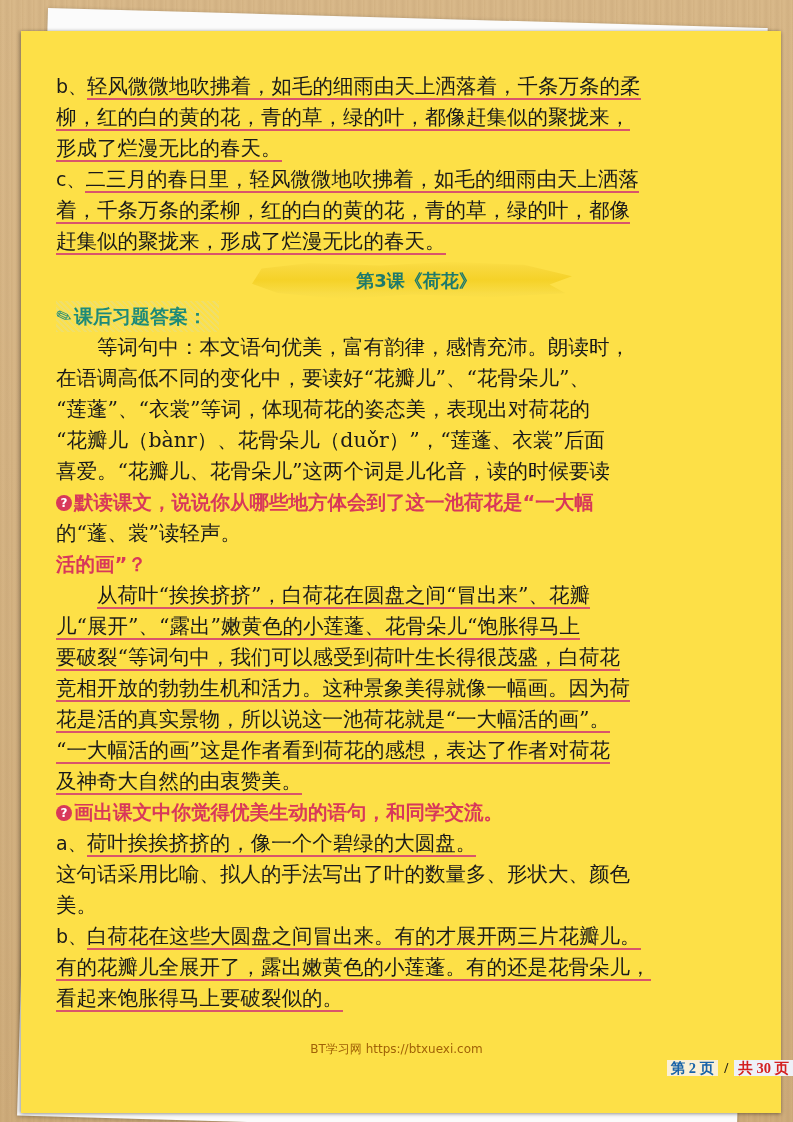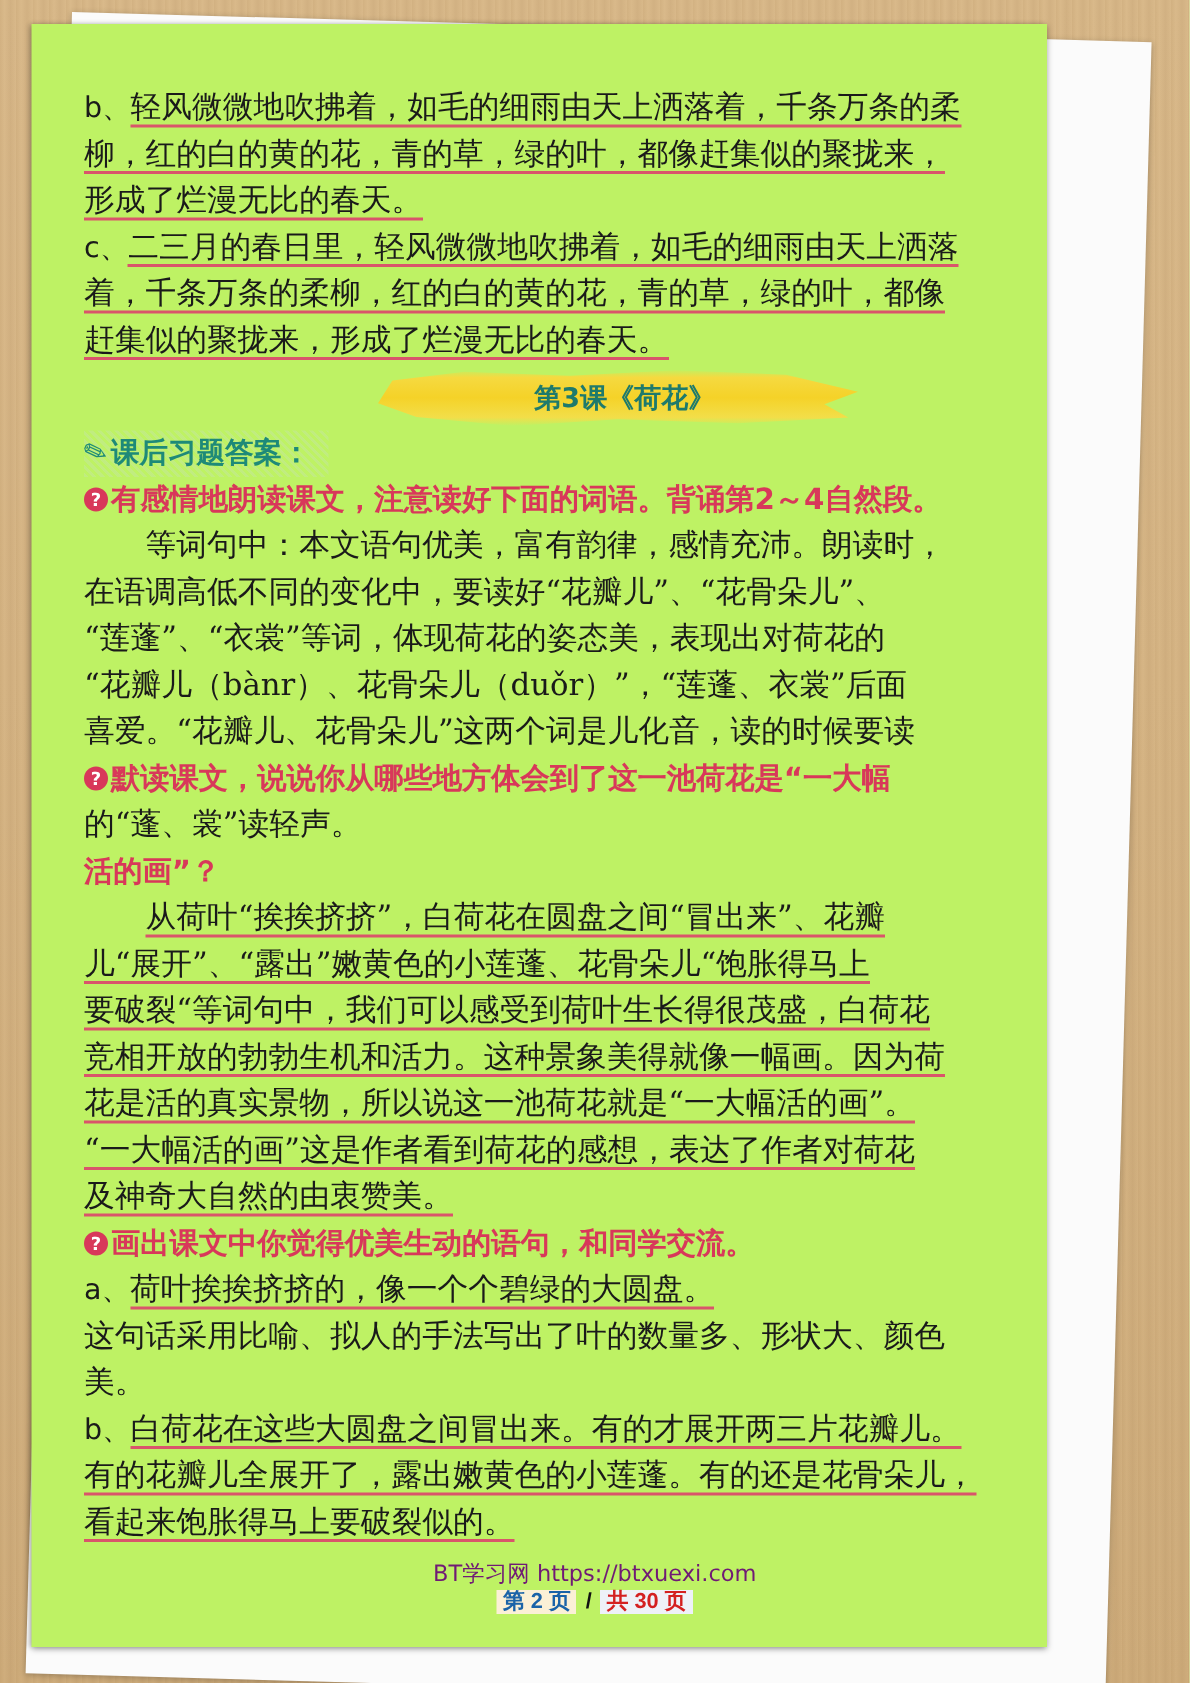--- a/index.html
+++ b/index.html
@@ -9,22 +9,22 @@
       repeating-linear-gradient(90deg, rgba(150,110,60,0.10) 0px, rgba(150,110,60,0.0) 3px, rgba(120,80,40,0.08) 7px, rgba(150,110,60,0.0) 11px),
       linear-gradient(180deg, #d9b98a 0%, #d6b585 40%, #cfad7c 100%);
     font-family: "DejaVu Serif", "Liberation Serif", serif;
   }
   .paper-back {
     position: absolute; left: 48px; top: 8px; width: 720px; height: 1108px;
     background: #fbfbfb; transform: rotate(1.6deg); transform-origin: 0 0;
     box-shadow: 0 1px 4px rgba(0,0,0,0.25);
   }
   .paper {
-    position: absolute; left: 21px; top: 16px; width: 677px; height: 1082px;
-    background: #bef264;
+    position: absolute; left: 21px; top: 31px; width: 760px; height: 1082px;
+    background: #fde047;
     box-shadow: 0 1px 4px rgba(0,0,0,0.35), -2px 0 3px rgba(0,0,0,0.15);
   }
   .content {
     position: absolute; left: 35px; top: 40px; width: 685px;
     font-size: 20.5px; line-height: 31px; color: #1a1a1a;
   }
   .line { display: block; white-space: nowrap; height: 31px; }
   .u { border-bottom: 2px solid #d9556b; padding-bottom: 0px; }
   .indent { padding-left: 41px; }
   .label { font-family: "DejaVu Sans", "Liberation Sans", sans-serif; font-size: 19px; }
@@ -56,25 +56,25 @@
     font-family: "DejaVu Sans", "Liberation Sans", sans-serif; font-size: 19px;
     background: repeating-linear-gradient(45deg, rgba(200,220,210,0.25) 0 2px, rgba(255,255,255,0) 2px 4px);
     display: inline-block; padding-right: 12px;
   }
   .pencil-icon { display: inline-block; transform: rotate(-20deg); margin-right: 2px; }
   .footer {
     position: absolute; left: 0; right: 0; top: 1040px; text-align: center;
   }
   .site {
     font-family: "DejaVu Sans", "Liberation Sans", sans-serif;
-    font-size: 15px; color: #701a75; line-height: 18px;
+    font-size: 12px; color: #a16207; line-height: 18px;
   }
   .pager {
-    font-family: Liberation Sans, sans-serif;
-    font-weight: bold; font-size: 14.5px; line-height: 20px;
+    font-family: Liberation Serif, serif;
+    font-weight: bold; font-size: 14.5px; line-height: 20px; text-align: right;
   }
   .pg-cur { background: #fbf0d6; color: #1a63a8; padding: 0 4px; }
   .pg-sep { color: #111; margin: 0 6px; }
   .pg-total { background: #eef1f8; color: #d42020; padding: 0 4px; }
 </style>
 </head>
 <body>
 
 <div class="paper-back"></div>
 <div class="paper">
@@ -102,23 +102,20 @@
 
     <div class="lesson-banner">
       <div class="brush"></div>
       <div class="lesson-title">第3课《荷花》</div>
     </div>
 
     <span class="line">
       <span class="answers-header"><span class="pencil-icon">✎</span><span>课后习题答案：</span></span>
     </span>
 
-    <span class="line question">
-      <span class="q-icon">?</span><span>有感情地朗读课文，注意读好下面的词语。背诵第2～4自然段。</span>
-    </span>
     <span class="line indent">等词句中：本文语句优美，富有韵律，感情充沛。朗读时，</span>
     <span class="line">在语调高低不同的变化中，要读好“花瓣儿”、“花骨朵儿”、</span>
     <span class="line">“莲蓬”、“衣裳”等词，体现荷花的姿态美，表现出对荷花的</span>
     <span class="line">“花瓣儿（bànr）、花骨朵儿（duǒr）”，“莲蓬、衣裳”后面</span>
     <span class="line">喜爱。“花瓣儿、花骨朵儿”这两个词是儿化音，读的时候要读</span>
     <span class="line question">
       <span class="q-icon">?</span><span>默读课文，说说你从哪些地方体会到了这一池荷花是“一大幅</span>
     </span>
 
     <span class="line">的“蓬、裳”读轻声。</span>

